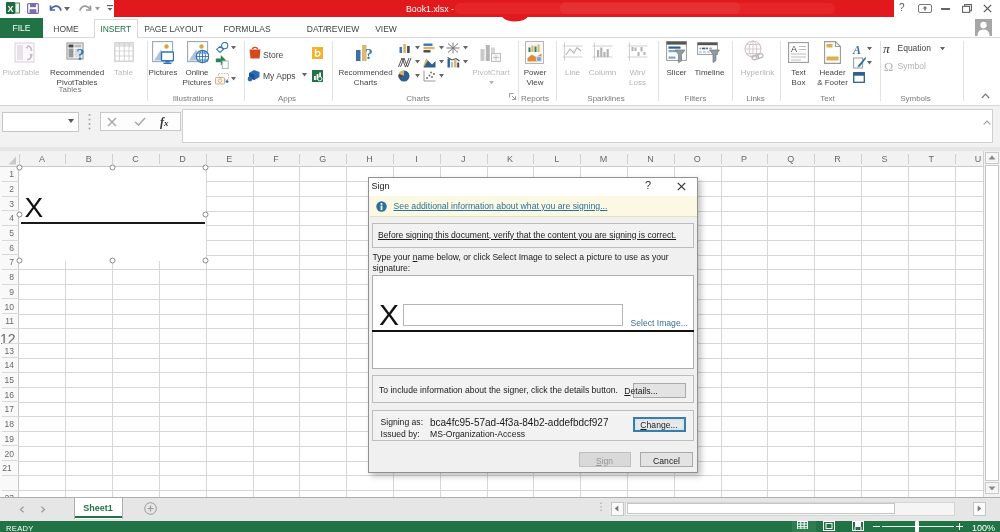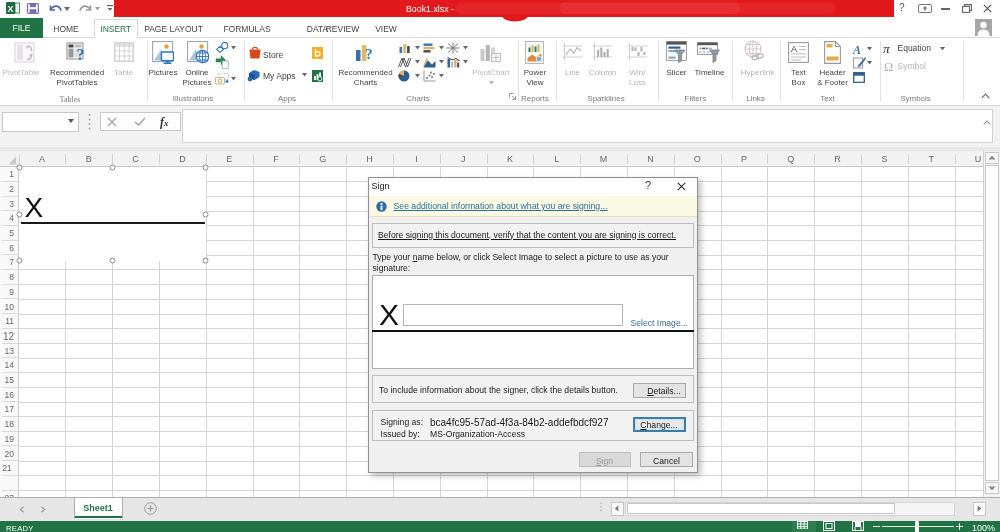--- a/index.html
+++ b/index.html
@@ -80,21 +80,21 @@
 <div class="abs " style="left:146.5px;top:41px;width:1px;height:60px;background:#e2e2e2;"></div>
 <div class="abs " style="left:243.5px;top:41px;width:1px;height:60px;background:#e2e2e2;"></div>
 <div class="abs " style="left:332px;top:41px;width:1px;height:60px;background:#e2e2e2;"></div>
 <div class="abs " style="left:518px;top:41px;width:1px;height:60px;background:#e2e2e2;"></div>
 <div class="abs " style="left:555.5px;top:41px;width:1px;height:60px;background:#e2e2e2;"></div>
 <div class="abs " style="left:657.5px;top:41px;width:1px;height:60px;background:#e2e2e2;"></div>
 <div class="abs " style="left:731.5px;top:41px;width:1px;height:60px;background:#e2e2e2;"></div>
 <div class="abs " style="left:780px;top:41px;width:1px;height:60px;background:#e2e2e2;"></div>
 <div class="abs " style="left:880px;top:41px;width:1px;height:60px;background:#e2e2e2;"></div>
 <div class="abs " style="left:962.5px;top:41px;width:1px;height:60px;background:#e2e2e2;"></div>
-<div class="abs glab" style="left:0px;top:95px;left:70px;transform:translateX(-50%);font-family:Liberation Serif, serif;">Tables</div>
+<div class="abs glab" style="left:0px;top:85px;left:70px;transform:translateX(-50%);">Tables</div>
 <div class="abs glab" style="left:0px;top:93.5px;left:193px;transform:translateX(-50%);">Illustrations</div>
 <div class="abs glab" style="left:0px;top:93.5px;left:287px;transform:translateX(-50%);">Apps</div>
 <div class="abs glab" style="left:0px;top:93.5px;left:418px;transform:translateX(-50%);">Charts</div>
 <div class="abs glab" style="left:0px;top:93.5px;left:535px;transform:translateX(-50%);">Reports</div>
 <div class="abs glab" style="left:0px;top:93.5px;left:606px;transform:translateX(-50%);">Sparklines</div>
 <div class="abs glab" style="left:0px;top:93.5px;left:695.5px;transform:translateX(-50%);">Filters</div>
 <div class="abs glab" style="left:0px;top:93.5px;left:755.5px;transform:translateX(-50%);">Links</div>
 <div class="abs glab" style="left:0px;top:93.5px;left:827.5px;transform:translateX(-50%);">Text</div>
 <div class="abs glab" style="left:0px;top:93.5px;left:915.5px;transform:translateX(-50%);">Symbols</div>
 <svg class="abs" style="left:14px;top:42px" width="21" height="21" viewBox="0 0 21 21">
@@ -462,21 +462,21 @@
 <div class="abs " style="left:0px;top:257.4px;left:0px;width:14px;text-align:right;font-size:8.5px;color:#686868;">7</div>
 <div class="abs " style="left:2px;top:269.0px;width:16.6px;height:1px;background:#d9d9d9;"></div>
 <div class="abs " style="left:0px;top:272.1px;left:0px;width:14px;text-align:right;font-size:8.5px;color:#686868;">8</div>
 <div class="abs " style="left:2px;top:283.7px;width:16.6px;height:1px;background:#d9d9d9;"></div>
 <div class="abs " style="left:0px;top:286.8px;left:0px;width:14px;text-align:right;font-size:8.5px;color:#686868;">9</div>
 <div class="abs " style="left:2px;top:298.4px;width:16.6px;height:1px;background:#d9d9d9;"></div>
 <div class="abs " style="left:0px;top:301.5px;left:0px;width:14px;text-align:right;font-size:8.5px;color:#686868;">10</div>
 <div class="abs " style="left:2px;top:313.1px;width:16.6px;height:1px;background:#d9d9d9;"></div>
 <div class="abs " style="left:0px;top:316.2px;left:0px;width:14px;text-align:right;font-size:8.5px;color:#686868;">11</div>
 <div class="abs " style="left:2px;top:327.8px;width:16.6px;height:1px;background:#d9d9d9;"></div>
-<div class="abs " style="left:0px;top:330.9px;left:0px;width:14px;text-align:right;font-size:10px;color:#686868;">12</div>
+<div class="abs " style="left:0px;top:330.9px;left:0px;width:14px;text-align:right;font-size:14px;color:#686868;">12</div>
 <div class="abs " style="left:2px;top:342.5px;width:16.6px;height:1px;background:#d9d9d9;"></div>
 <div class="abs " style="left:0px;top:345.6px;left:0px;width:14px;text-align:right;font-size:8.5px;color:#686868;">13</div>
 <div class="abs " style="left:2px;top:357.2px;width:16.6px;height:1px;background:#d9d9d9;"></div>
 <div class="abs " style="left:0px;top:360.3px;left:0px;width:14px;text-align:right;font-size:8.5px;color:#686868;">14</div>
 <div class="abs " style="left:2px;top:371.9px;width:16.6px;height:1px;background:#d9d9d9;"></div>
 <div class="abs " style="left:0px;top:375.0px;left:0px;width:14px;text-align:right;font-size:8.5px;color:#686868;">15</div>
 <div class="abs " style="left:2px;top:386.6px;width:16.6px;height:1px;background:#d9d9d9;"></div>
 <div class="abs " style="left:0px;top:389.7px;left:0px;width:14px;text-align:right;font-size:8.5px;color:#686868;">16</div>
 <div class="abs " style="left:2px;top:401.3px;width:16.6px;height:1px;background:#d9d9d9;"></div>
 <div class="abs " style="left:0px;top:404.4px;left:0px;width:14px;text-align:right;font-size:8.5px;color:#686868;">17</div>
@@ -642,21 +642,21 @@
 <div class="abs " style="left:372.5px;top:252px;font-size:8.6px;color:#1a1a1a;">Type your <u>n</u>ame below, or click Select Image to select a picture to use as your</div>
 <div class="abs " style="left:372.5px;top:262.5px;font-size:8.6px;color:#1a1a1a;">signature:</div>
 <div class="abs " style="left:371.5px;top:275px;width:322.5px;height:93.5px;background:#fff;border:1px solid #aeaeae;"></div>
 <div class="abs " style="left:379px;top:297.5px;font-size:30px;color:#111;">X</div>
 <div class="abs " style="left:403px;top:304px;width:220px;height:21.5px;background:#fff;border:1px solid #b5b5b5;"></div>
 <div class="abs " style="left:630.5px;top:318px;font-size:8.6px;color:#3a6f96;">Select Image...</div>
 <div class="abs " style="left:371.5px;top:329.5px;width:322.5px;height:2px;background:#111;"></div>
 <div class="abs " style="left:372px;top:375px;width:321.5px;height:28px;background:#f2f2f2;border:1px solid #bdbdbd;"></div>
 <div class="abs " style="left:379px;top:384.5px;font-size:8.6px;color:#1a1a1a;">To include information about the signer, click the details button.</div>
 <div class="abs " style="left:633px;top:382.5px;width:53px;height:15px;background:#e3e3e3;border:1px solid #a9a9a9;"></div>
-<div class="abs " style="left:664px;top:386px;transform:translateX(-50%);font-size:8.6px;color:#1a1a1a;"><u>D</u>etails...</div>
+<div class="abs " style="left:641px;top:386px;transform:translateX(-50%);font-size:8.6px;color:#1a1a1a;"><u>D</u>etails...</div>
 <div class="abs " style="left:372px;top:409.5px;width:321.5px;height:31.5px;background:#f2f2f2;border:1px solid #bdbdbd;"></div>
 <div class="abs " style="left:380.5px;top:416.5px;font-size:8.6px;color:#1a1a1a;">Signing as:</div>
 <div class="abs " style="left:430px;top:416.5px;font-size:10px;color:#1a1a1a;">bca4fc95-57ad-4f3a-84b2-addefbdcf927</div>
 <div class="abs " style="left:380.5px;top:429px;font-size:8.6px;color:#1a1a1a;">Issued by:</div>
 <div class="abs " style="left:430px;top:429px;font-size:8.6px;color:#1a1a1a;">MS-Organization-Access</div>
 <div class="abs " style="left:632.5px;top:416.5px;width:53px;height:15.5px;background:#e9e9e9;border:2px solid #3b7da6;box-shadow:inset 0 0 0 1.5px #cfe5f2;"></div>
 <div class="abs " style="left:659px;top:420px;transform:translateX(-50%);font-size:8.6px;color:#1a1a1a;"><u>C</u>hange...</div>
 <div class="abs " style="left:578.5px;top:452px;width:52.5px;height:15px;background:#d9d9d9;border:1px solid #bfbfbf;"></div>
 <div class="abs " style="left:604.5px;top:455.5px;transform:translateX(-50%);font-size:8.6px;color:#979797;"><u>S</u>ign</div>
 <div class="abs " style="left:640px;top:452px;width:53px;height:15px;background:#e3e3e3;border:1px solid #a9a9a9;"></div>

